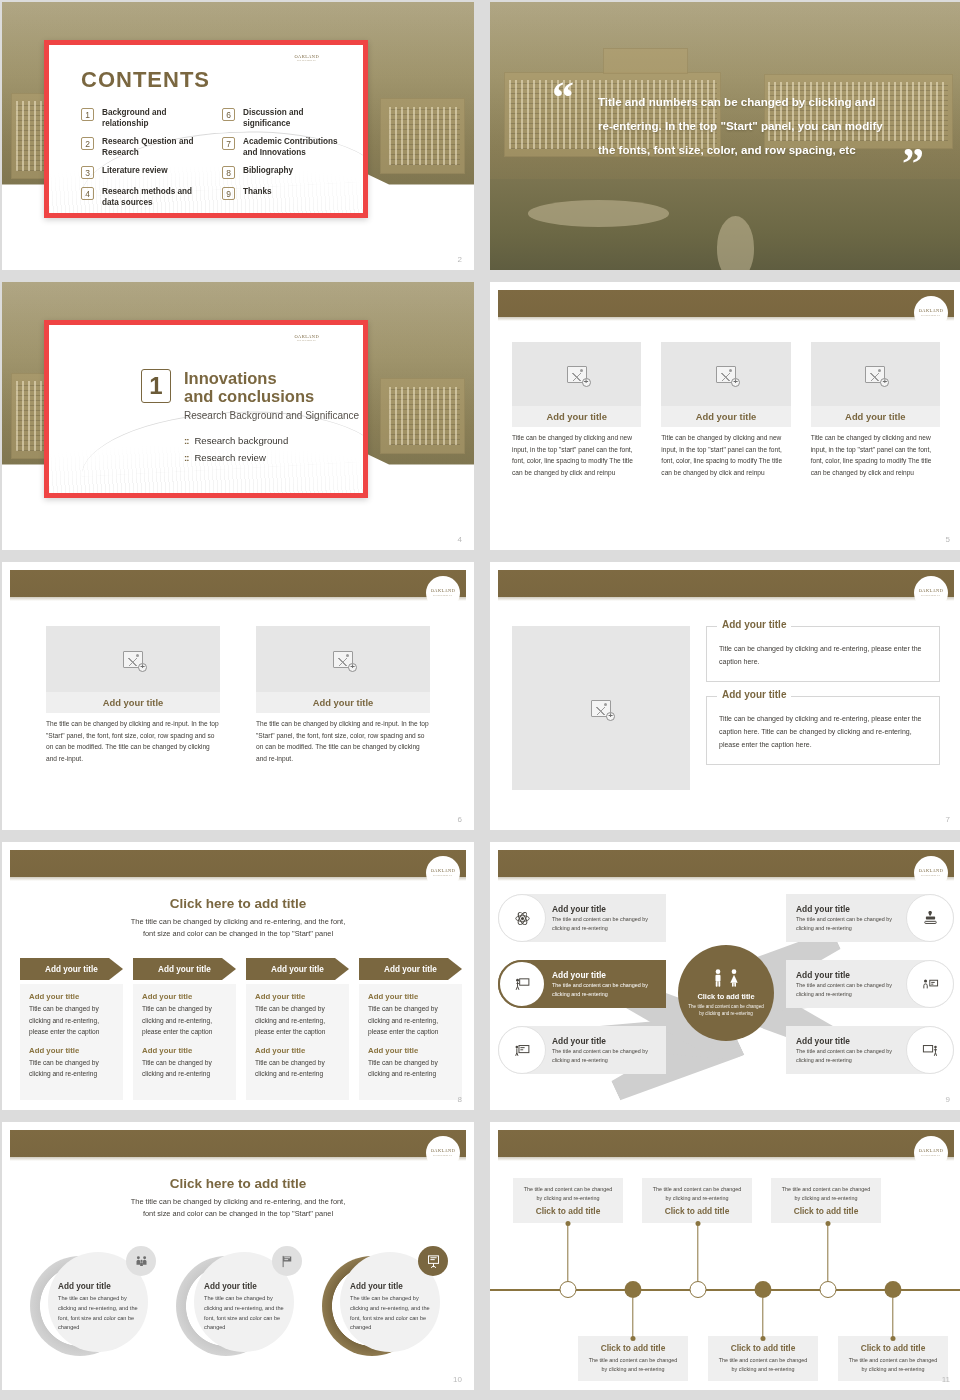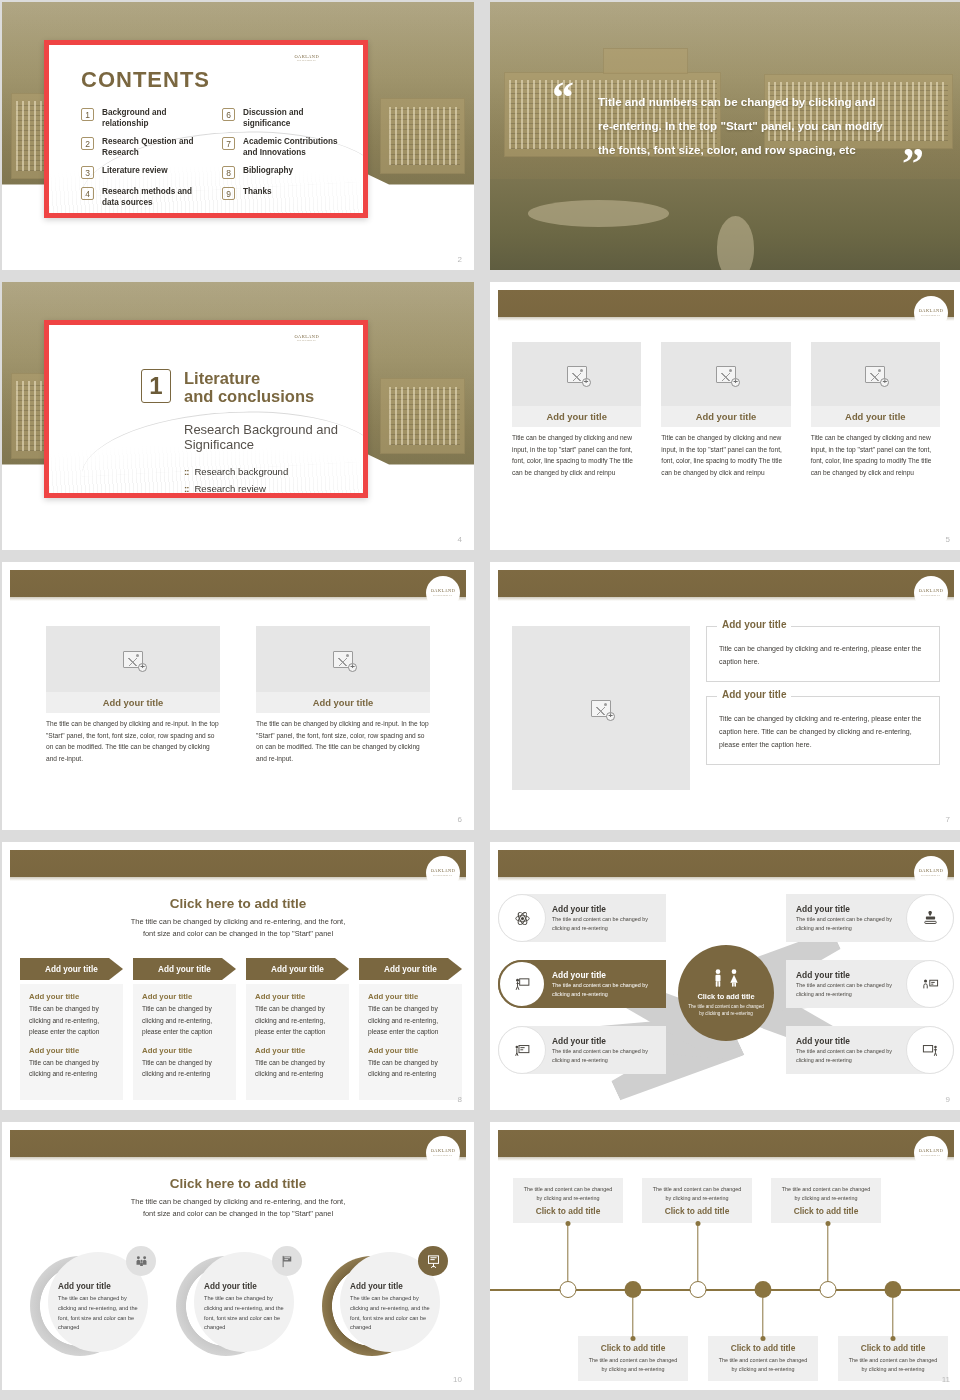--- a/index.html
+++ b/index.html
@@ -132,21 +132,21 @@
 
   
   .sec-wrap { position:absolute; left:92px; top:44px; }
   .sec-row { display:flex; align-items:flex-start; gap:13px; }
   .sec-num {
     width:30px; height:34px; border:1.6px solid #7a6740; border-radius:3px;
     color:#6b5b38; font-size:24px; font-weight:bold;
     display:flex; align-items:center; justify-content:center;
   }
   .sec-title { font-size:16.5px; font-weight:bold; color:#7a6740; line-height:1.12; }
-  .sec-sub { font-size:13px; color:#55504a; margin-top:16px; margin-left:43px; }
+  .sec-sub { font-size:10px; color:#55504a; margin-top:4px; margin-left:43px; }
   .sec-bullets { margin-top:14px; margin-left:43px; display:flex; flex-direction:column; gap:6px; }
   .sec-b { font-size:9.6px; color:#3a3732; display:flex; gap:6px; align-items:center; }
   .sec-b .cc { color:#7a6740; font-weight:bold; letter-spacing:-1px; }
 
   
   .quote-slide { background:#8a7f57; }
   .qmark {
     position:absolute; color:#ffffff; font-family:"Liberation Serif",serif;
     font-size:44px; font-weight:bold; line-height:1;
   }
@@ -403,21 +403,21 @@
       <div class="notch"></div>
       <div class="card-logo logo-mark">
         <span class="l1">OAKLAND</span>
         <span class="l2">UNIVERSITY</span>
       </div>
 
       <div class="sec-wrap">
         <div class="sec-row">
           <div class="sec-num">1</div>
           <div>
-            <div class="sec-title">Literature</div>
+            <div class="sec-title">Innovations</div>
             <div class="sec-title">and conclusions</div>
           </div>
         </div>
         <div class="sec-sub">Research Background and Significance</div>
         <div class="sec-bullets">
           <div class="sec-b">
             <span class="cc">::</span>
             <span>Research background</span>
           </div>
           <div class="sec-b">

